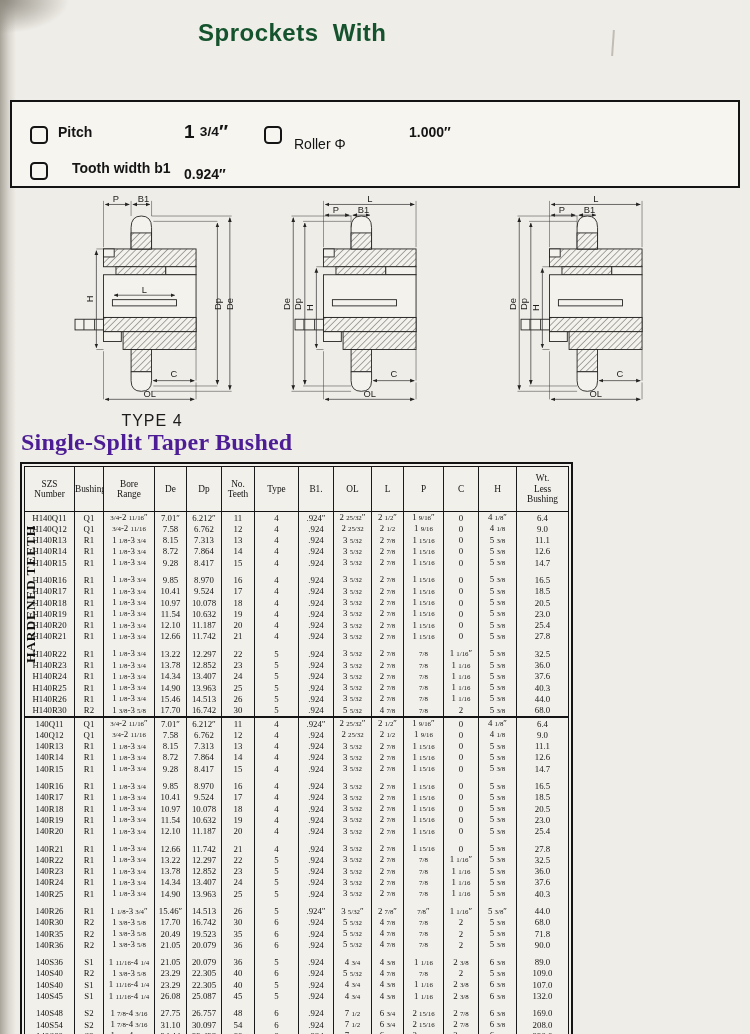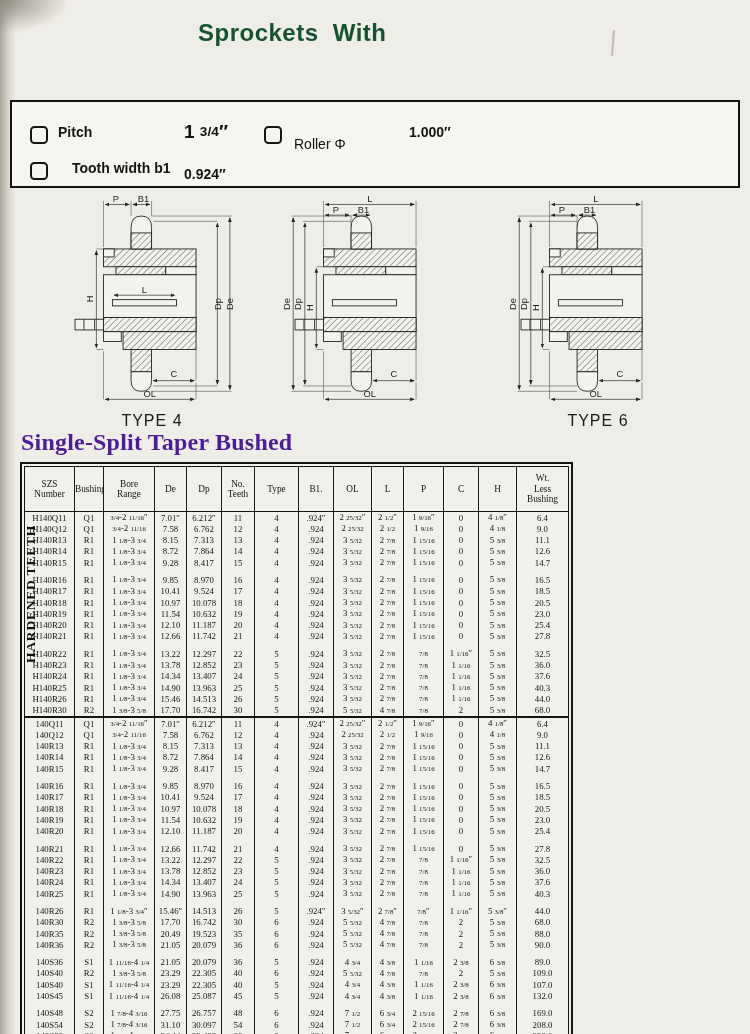--- a/index.html
+++ b/index.html
@@ -258,21 +258,20 @@
         <text class="dl" transform="rotate(-90 36 130)" x="36" y="130" text-anchor="middle">H</text>
         <line class="ext" x1="152" y1="177" x2="152" y2="212"></line>
         <line class="dim" x1="104" y1="212" x2="150" y2="212" marker-start="url(#m2)" marker-end="url(#m2)"></line>
         <text class="dl" x="127" y="208" text-anchor="middle">C</text>
         <line class="ext" x1="48" y1="179" x2="48" y2="233"></line>
         <line class="ext" x1="152" y1="214" x2="152" y2="233"></line>
         <line class="dim" x1="50" y1="233" x2="150" y2="233" marker-start="url(#m2)" marker-end="url(#m2)"></line>
         <text class="dl" x="100" y="230" text-anchor="middle">OL</text>
 </svg>
     </div>
-  <div class="cap">TYPE 6</div>
 </div>
 
 <div class="tbl-title">Single-Split Taper Bushed</div>
 
 <div class="tbl-wrap">
   <table class="spec">
     <colgroup>
         <col style="width: 50px;">
         <col style="width: 29px;">
         <col style="width: 51px;">
@@ -943,21 +942,21 @@
           <td>20.49</td>
           <td>19.523</td>
           <td>35</td>
           <td>6</td>
           <td>.924</td>
           <td>5 <span class="f">5/32</span></td>
           <td>4 <span class="f">7/8</span></td>
           <td><span class="f">7/8</span></td>
           <td>2</td>
           <td>5 <span class="f">3/8</span></td>
-          <td>88.0</td>
+          <td>71.8</td>
         </tr>
         <tr>
           <td>140R36</td>
           <td>R2</td>
           <td>1 <span class="f">3/8</span>-3 <span class="f">5/8</span></td>
           <td>21.05</td>
           <td>20.079</td>
           <td>36</td>
           <td>6</td>
           <td>.924</td>

